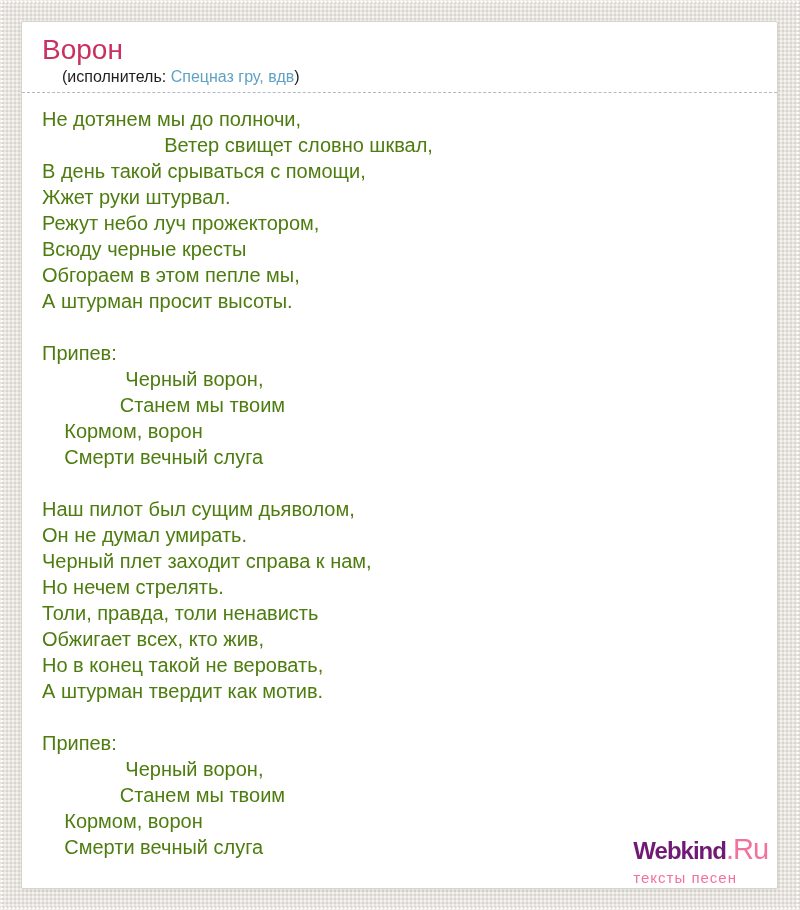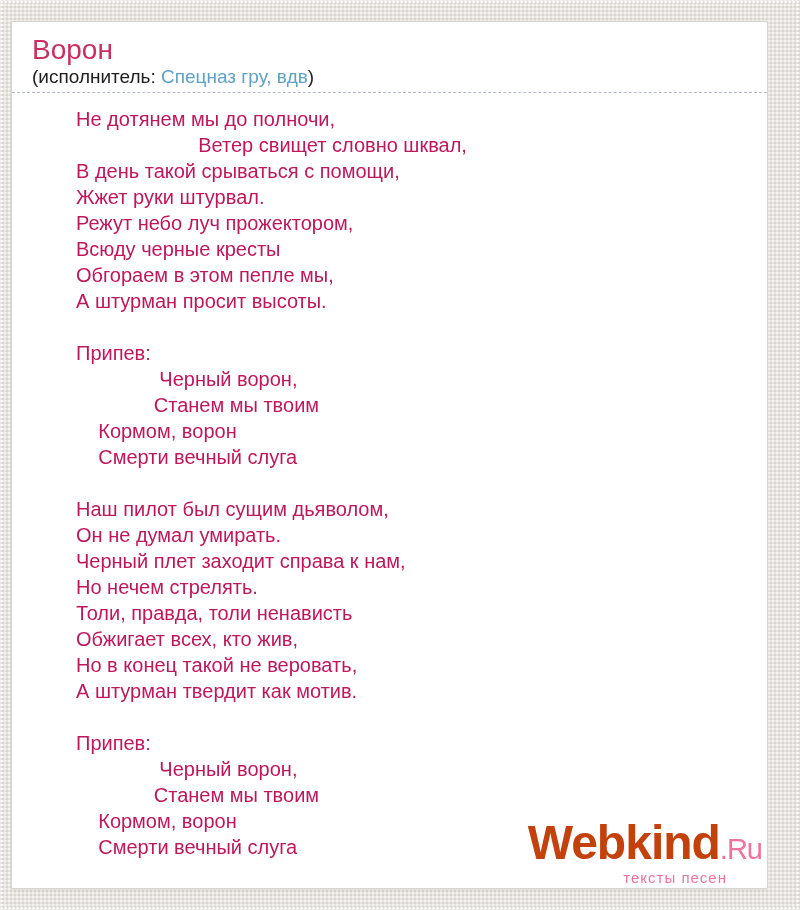--- a/index.html
+++ b/index.html
@@ -19,21 +19,21 @@
     background-size: 4px 4px, 4px 4px;
   }
   .stitch {
     position: absolute;
     left: 1px; top: 1px; right: 1px; bottom: 1px;
     border: 2px dotted rgba(255,255,255,0.85);
     pointer-events: none;
   }
   .card {
     position: absolute;
-    left: 11px;
+    left: 21px;
     top: 21px;
     width: 755px;
     height: 866px;
     background: #ffffff;
     border: 1px solid #d7d3cd;
     border-radius: 2px;
     box-shadow: 0 1px 3px rgba(0,0,0,0.06);
   }
   .header {
     padding: 12px 20px 5px 20px;
@@ -41,54 +41,54 @@
   }
   .song-title {
     margin: 0;
     font-size: 28px;
     line-height: 31px;
     font-weight: 400;
     color: #c92f5f;
   }
   .artist-line {
     margin-top: 1px;
-    font-size: 19px;
+    font-size: 16px;
     line-height: 21px;
     color: #1e1e1e;
     white-space: pre-wrap;
+    margin-left: 20px;
   }
   .artist-link {
     color: #60a2c3;
     text-decoration: none;
     cursor: pointer;
   }
   .lyrics {
     padding: 13px 20px 0 20px;
     font-size: 20px;
     line-height: 26px;
-    color: #be185d;
+    color: #4d7c0f;
     white-space: pre;
-    margin-left: 44px;
   }
   .logo {
     position: absolute;
     right: 5px;
     bottom: 2px;
     text-decoration: none;
     display: block;
     cursor: pointer;
   }
   .logo-main {
     line-height: 38px;
     white-space: nowrap;
   }
   .logo-brand {
     font-weight: bold;
-    font-size: 48px;
-    color: #c2410c;
+    font-size: 24px;
+    color: #701a75;
     letter-spacing: -1px;
   }
   .logo-tld {
     font-weight: normal;
     font-size: 29px;
     color: #f2729e;
     letter-spacing: -1px;
   }
   .logo-tagline {
     margin-top: -4px;

